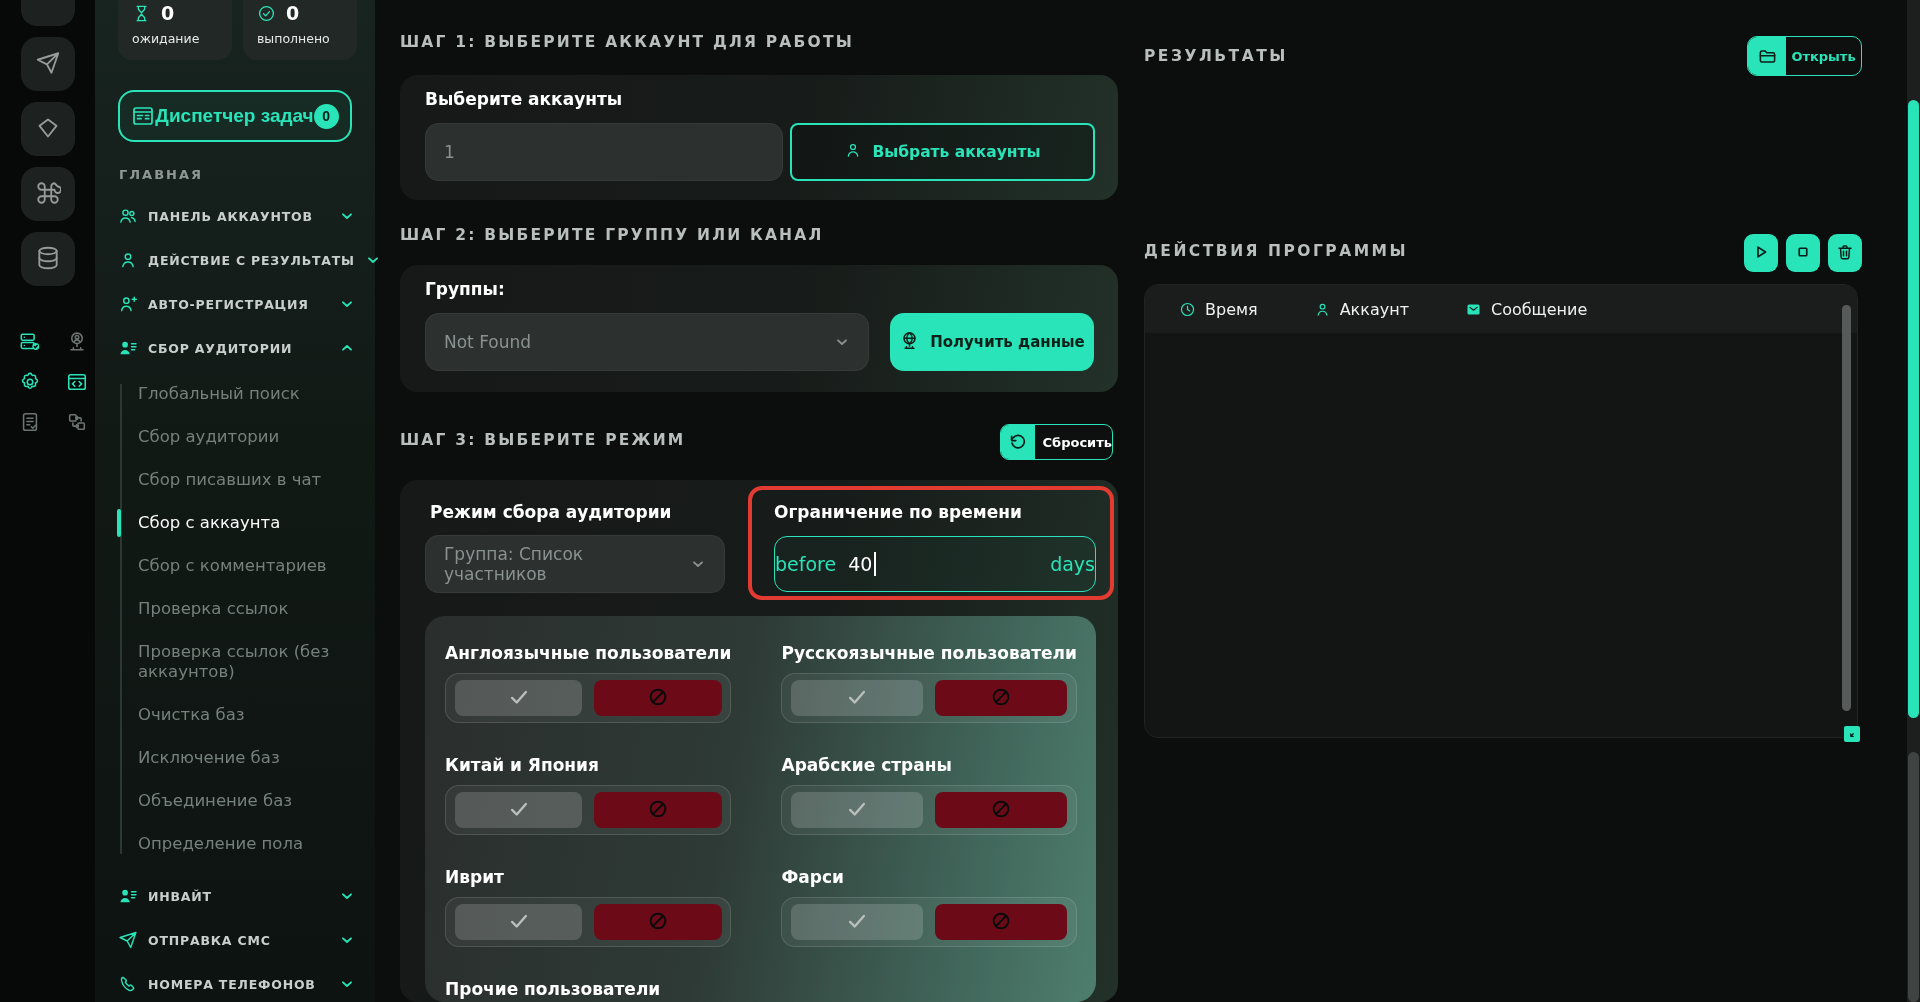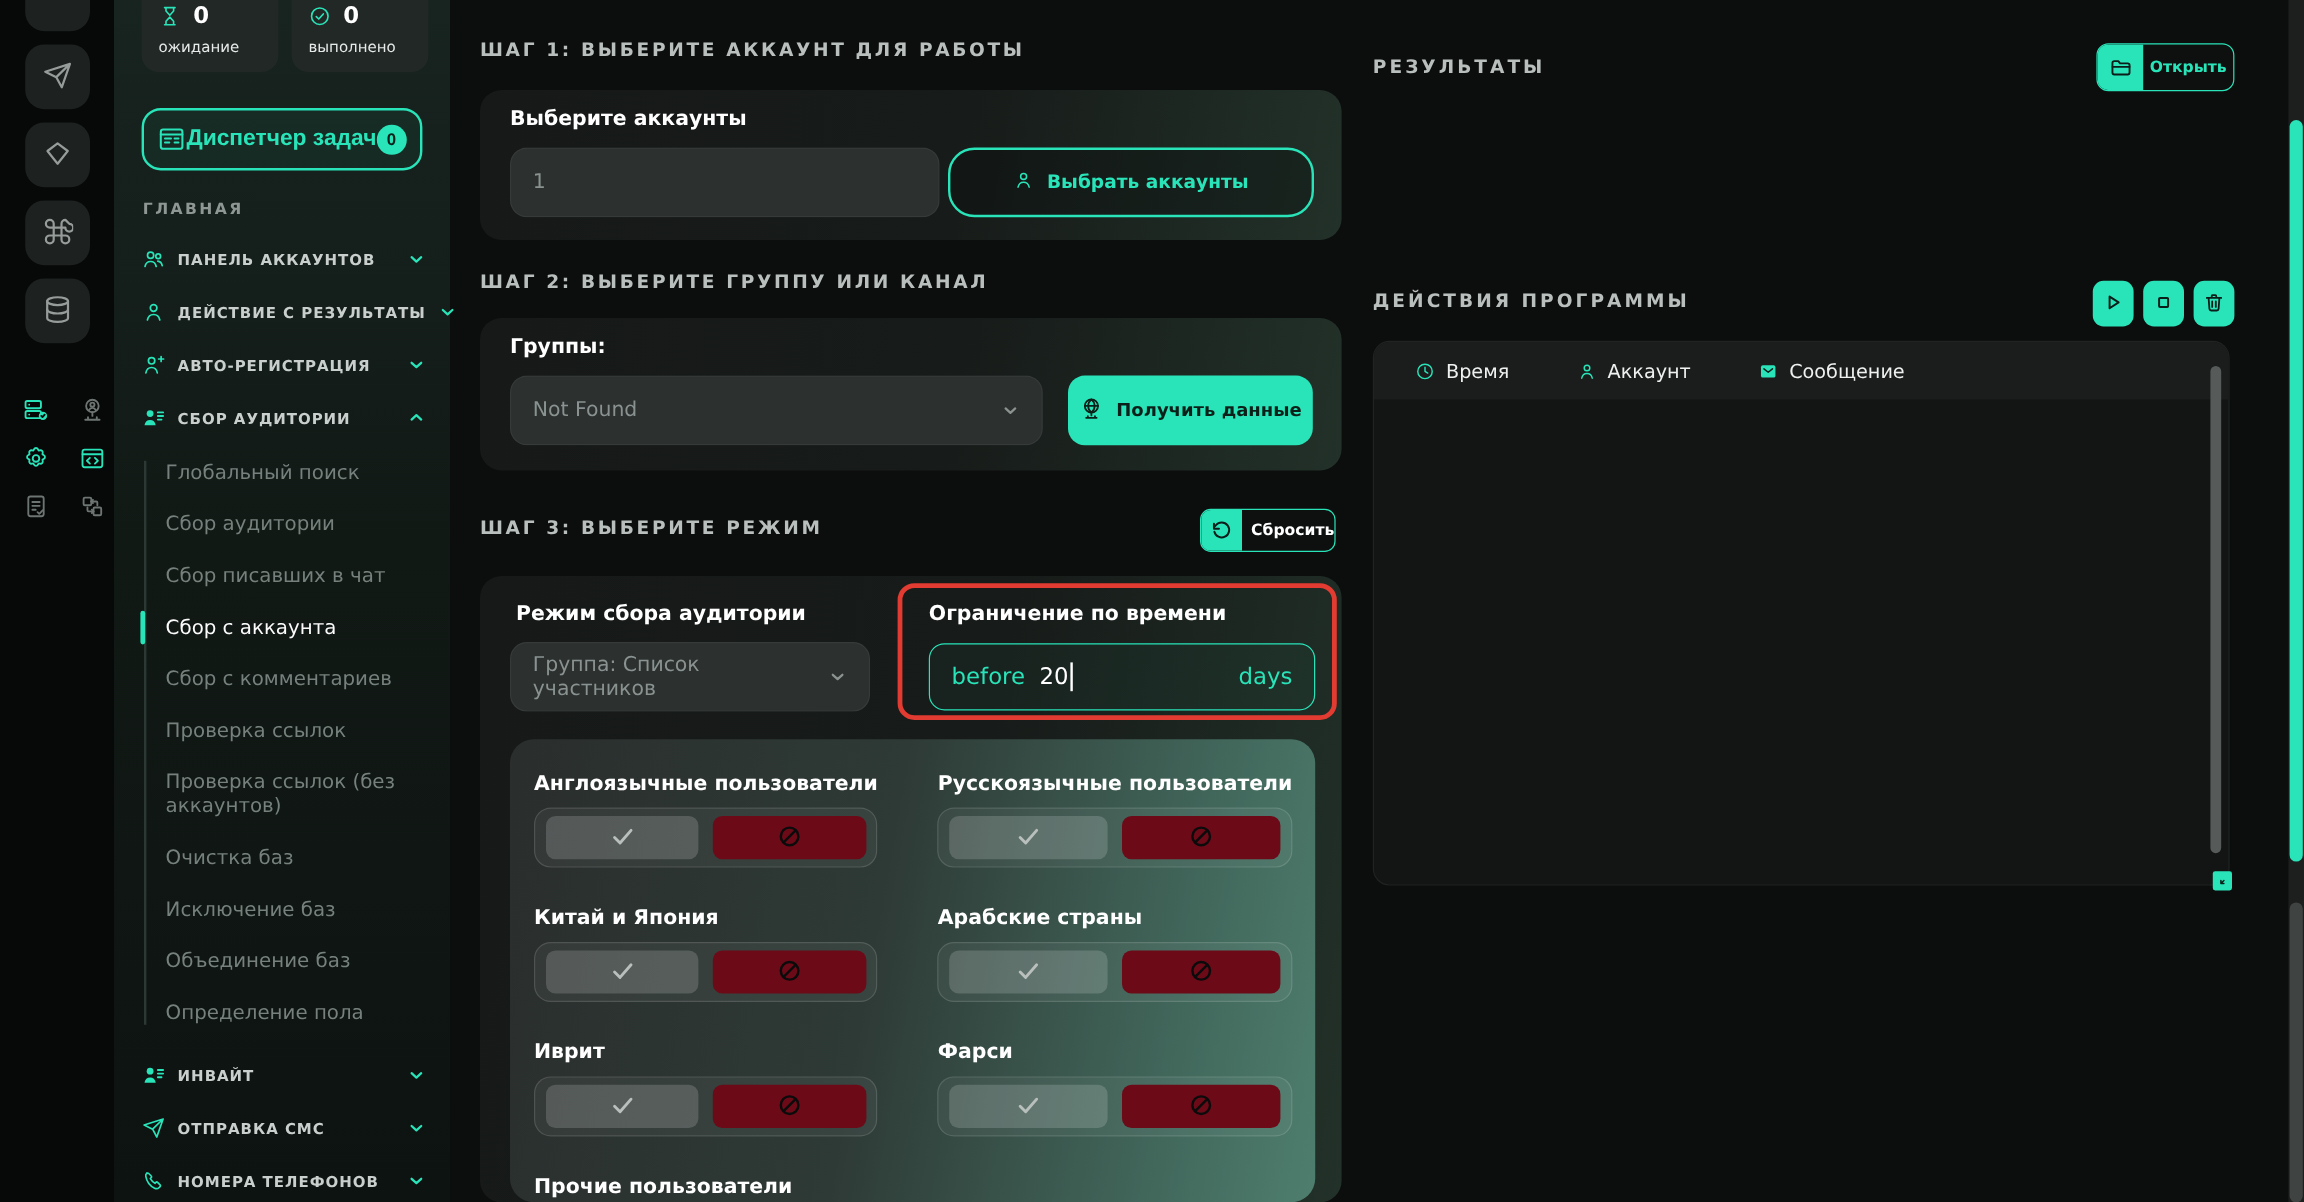--- a/index.html
+++ b/index.html
@@ -64,21 +64,21 @@
     background:linear-gradient(100deg,#161918 0%,#171b19 55%,#223129 100%)}
   .card1{top:75px;height:125px}
   .card2{top:265px;height:127px}
   .card3{top:480px;height:522px}
   .f-label{position:absolute;left:25px;top:14px;font-size:17px;font-weight:bold;color:#fff}
   .text-input{position:absolute;left:25px;top:48px;width:358px;height:58px;background:#2c3130;
     border:1px solid rgba(255,255,255,0.05);border-radius:14px;color:#fff;font-size:17px;
     padding:0 18px;outline:none;font-family:inherit}
   .text-input::placeholder{color:#899290;opacity:1}
   .select-accounts-btn{position:absolute;right:23px;top:48px;width:305px;height:58px;
-    border:2px solid #29e4b9;border-radius:22px;background:rgba(10,14,13,0.35);color:#29e4b9;
+    border:2px solid #29e4b9;border-radius:8px;background:rgba(10,14,13,0.35);color:#29e4b9;
     display:flex;align-items:center;justify-content:center;gap:10px;font-size:15.5px;
     font-weight:bold;cursor:pointer;font-family:inherit}
   .select-accounts-btn svg{width:18px;height:18px}
   .dropdown{position:absolute;background:#2c3130;border:1px solid rgba(255,255,255,0.05);
     border-radius:14px;display:flex;align-items:center;padding:0 18px;color:#899290;
     font-size:17px;cursor:pointer}
   .dd-caret{margin-left:auto;width:16px;height:16px;color:#8b9290}
   .dd-caret svg{width:16px;height:16px}
   .dd-groups{left:25px;top:48px;width:444px;height:58px}
   .fetch-btn{position:absolute;right:24px;top:48px;width:204px;height:58px;background:#29e4b9;
@@ -94,21 +94,21 @@
   .reset-btn .rb-seg svg{width:18px;height:18px}
   .reset-btn .rb-label{flex:1;text-align:right;color:#fff;font-size:13px;font-weight:bold}
 
   .mode-label{position:absolute;left:30px;top:22px;font-size:17px;font-weight:bold;color:#fff}
   .dd-mode{left:25px;top:55px;width:300px;height:58px}
   .red-box{position:absolute;left:348px;top:6px;width:366px;height:114px;border:4px solid #e23b31;
     border-radius:14px}
   .time-label{position:absolute;left:22px;top:12px;font-size:17px;font-weight:bold;color:#fff}
   .time-input{position:absolute;left:22px;top:46px;width:322px;height:56px;border:1.5px solid #29e4b9;
     border-radius:13px;background:rgba(41,228,185,0.04);display:flex;align-items:center;
-    padding:0 18px;cursor:text}
+    padding:0 0;cursor:text}
   .ti-prefix{color:#29e4b9;font-size:19px;margin-right:12px}
   .ti-value{color:#fff;font-size:19px}
   .ti-caret{width:2px;height:24px;background:#fff;margin-left:2px}
   .ti-suffix{margin-left:auto;color:#29e4b9;font-size:19px}
 
   .lang-card{position:absolute;left:25px;top:136px;width:671px;height:386px;border-radius:20px;
     overflow:hidden;background:linear-gradient(100deg,#2a2e2d 0%,#2e3a36 45%,#42685c 82%,#4e7e6e 100%);
     padding:27px 30px 0 20px}
   .lang-grid{display:grid;grid-template-columns:1fr 1fr;column-gap:50px}
   .lang-group{margin-bottom:32px}
@@ -449,21 +449,21 @@
       <span>Группа: Список участников</span>
       <span class="dd-caret"><svg viewBox="0 0 24 24" fill="none" stroke="currentColor" stroke-width="2.8" stroke-linecap="round" stroke-linejoin="round">
             <path d="M6 9.5l6 5.5 6-5.5"></path>
           </svg></span>
     </div>
 
     <div class="red-box">
       <div class="time-label">Ограничение по времени</div>
       <div class="time-input">
         <span class="ti-prefix">before</span>
-        <span class="ti-value">20</span>
+        <span class="ti-value">40</span>
         <span class="ti-caret"></span>
         <span class="ti-suffix">days</span>
       </div>
     </div>
 
     <div class="lang-card">
       <div class="lang-grid">
   <div class="lang-group">
     <div class="lang-label">Англоязычные пользователи</div>
     <div class="lang-toggle">

